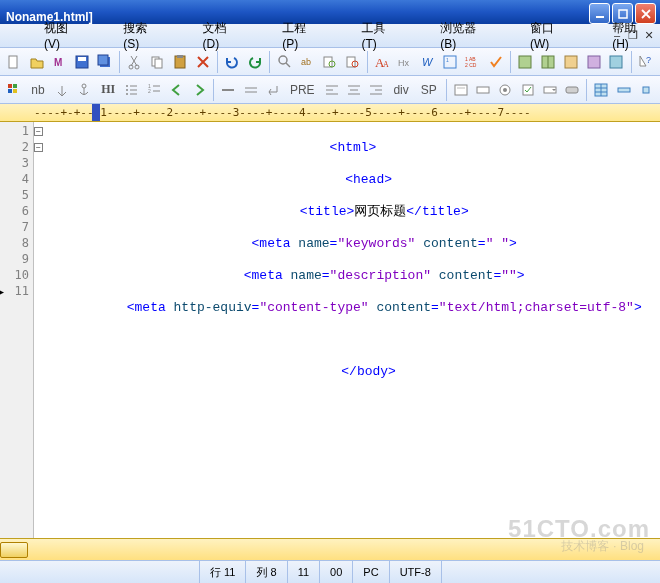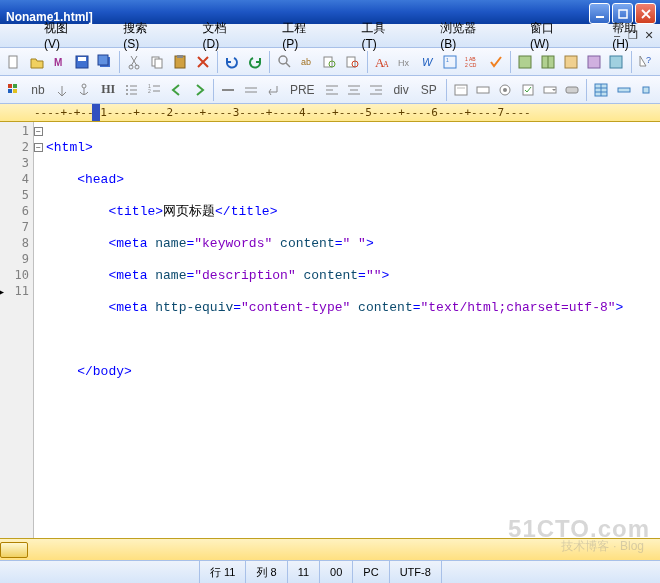--- a/index.html
+++ b/index.html
@@ -27,21 +27,21 @@
 .tbt { height:20px; padding:0 4px; font-size:12px; color:#555; display:flex; align-items:center; border:1px solid transparent; }
 
 .ruler { height:18px; background:linear-gradient(to bottom,#fff2c0,#ffe890); border-bottom:1px solid #c0a020; font-family:monospace; font-size:11px; color:#604000; padding-left:34px; white-space:nowrap; overflow:hidden; line-height:18px; position:relative; }
 .ruler-cursor { position:absolute; left:92px; top:0; width:8px; height:18px; background:#3050c0; }
 
 .editor { display:flex; height:416px; background:#fff; position:relative; }
 .gutter { width:34px; background:#f0f0f0; border-right:1px solid #c0c0c0; font-family:monospace; font-size:12px; text-align:right; color:#808080; padding-top:2px; }
 .gutter .ln { height:16px; padding-right:4px; position:relative; }
 .fold { position:absolute; right:-10px; top:3px; width:9px; height:9px; border:1px solid #808080; background:#fff; font-size:8px; line-height:7px; text-align:center; color:#555; }
 .arrow-cur { position:absolute; left:-2px; top:2px; color:#000; font-size:10px; }
-.code { flex:1; font-family:"Courier New",monospace; font-size:13px; padding:2px 0 0 12px; line-height:16px; white-space:pre; color:#000; position:relative; }
+.code { flex:1; font-family:"Courier New",monospace; font-size:13px; padding:2px 0 0 12px; line-height:16px; white-space:pre; color:#000; position:relative;text-align:center; }
 .code-line { height:16px; }
 .t-blue { color:#0000ff; }
 .t-red { color:#0c4a6e; }
 .t-purple { color:#8000c0; }
 .t-black { color:#000; }
 .cursor-caret { display:inline-block; width:1px; height:14px; background:#000; vertical-align:middle; }
 
 .hscroll-area { height:22px; background:linear-gradient(to bottom,#fff2c0,#ffe080); border-top:1px solid #c0a020; position:relative; }
 .hscroll-thumb { position:absolute; left:0; top:3px; height:16px; width:28px; background:linear-gradient(to bottom,#fff8d0,#f0d060); border:1px solid #b08000; border-radius:2px; }
 

